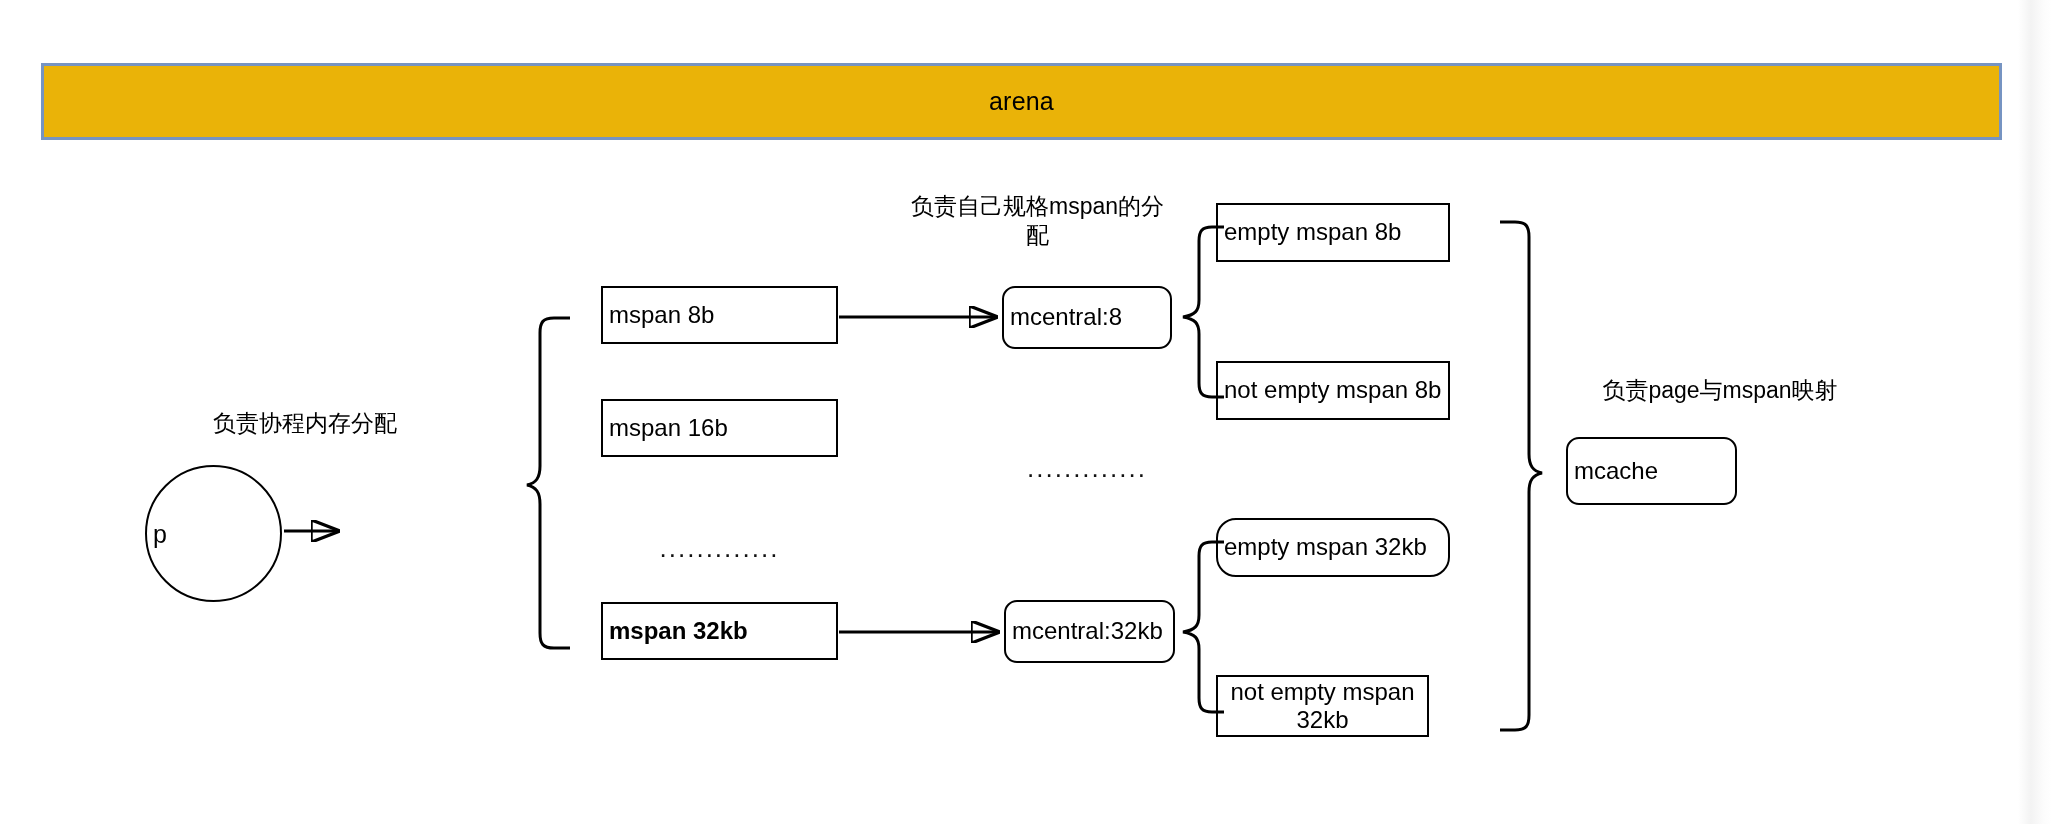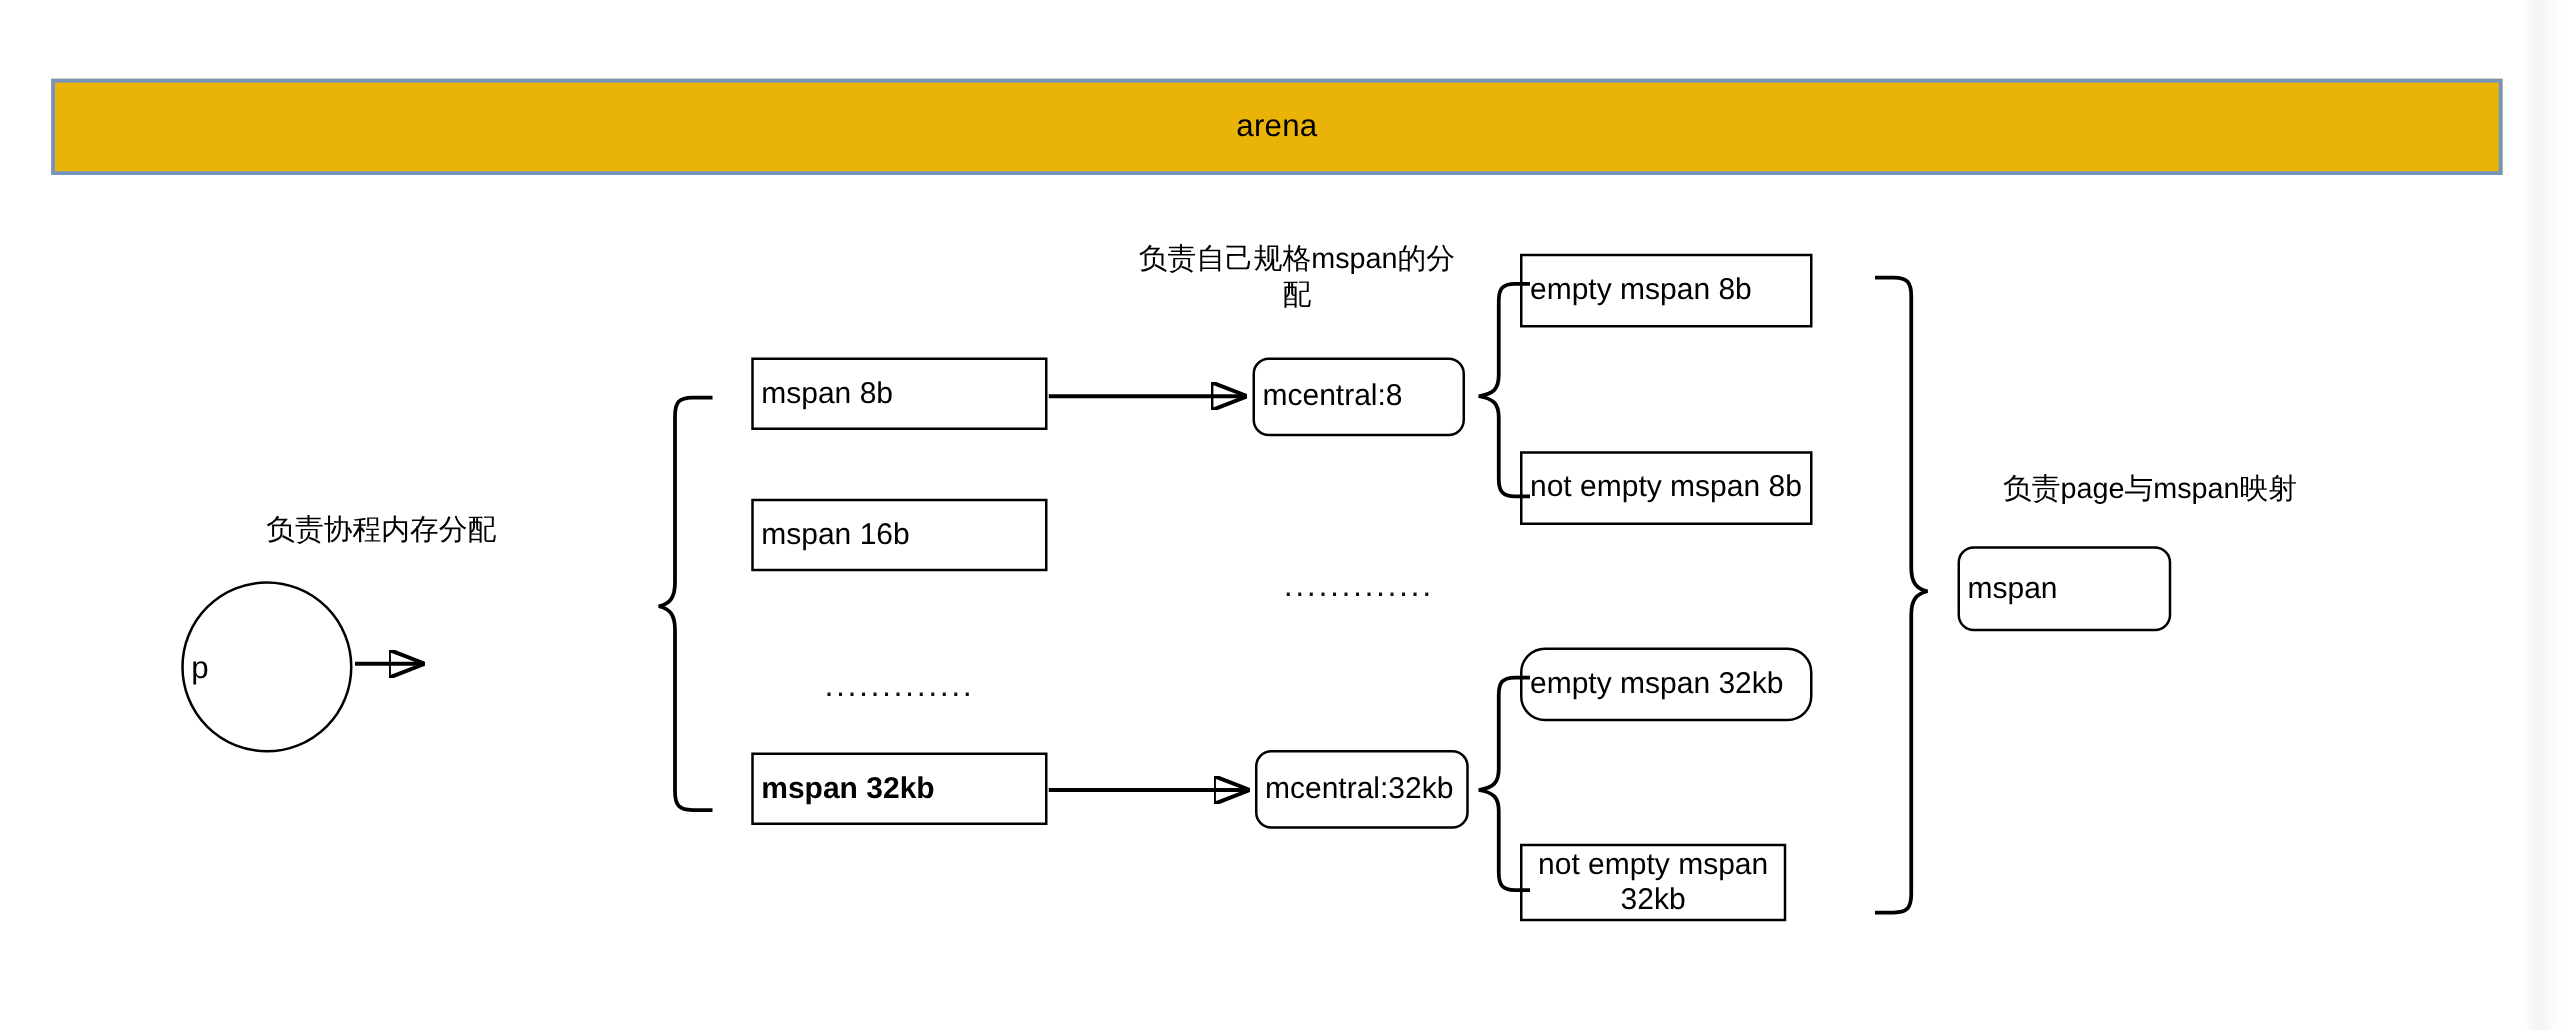--- a/index.html
+++ b/index.html
@@ -167,21 +167,21 @@
 
   <div class="node" style="left:1216px; top:518px; width:234px; height:59px;border-radius:20px;">
     <span>empty mspan 32kb</span>
   </div>
 
   <div class="node" style="left:1216px; top:675px; width:213px; height:62px; line-height:1.18;">
     <span>not empty mspan 32kb</span>
   </div>
 
   <div class="node rounded" style="left:1566px; top:437px; width:171px; height:68px;">
-    <span>mspan</span>
+    <span>mcache</span>
   </div>
 
   <svg id="wires" viewBox="0 0 2052 824">
     <defs>
       <marker id="arrowhead" markerWidth="9" markerHeight="7" refX="8.4" refY="3.5" orient="auto" markerUnits="strokeWidth">
         <path d="M0,0 L9,3.5 L0,7 z" fill="#000000" stroke="none"></path>
       </marker>
     </defs>
 
     <line x1="284" y1="531" x2="338" y2="531" stroke-width="3.2" marker-end="url(#arrowhead)"></line>

